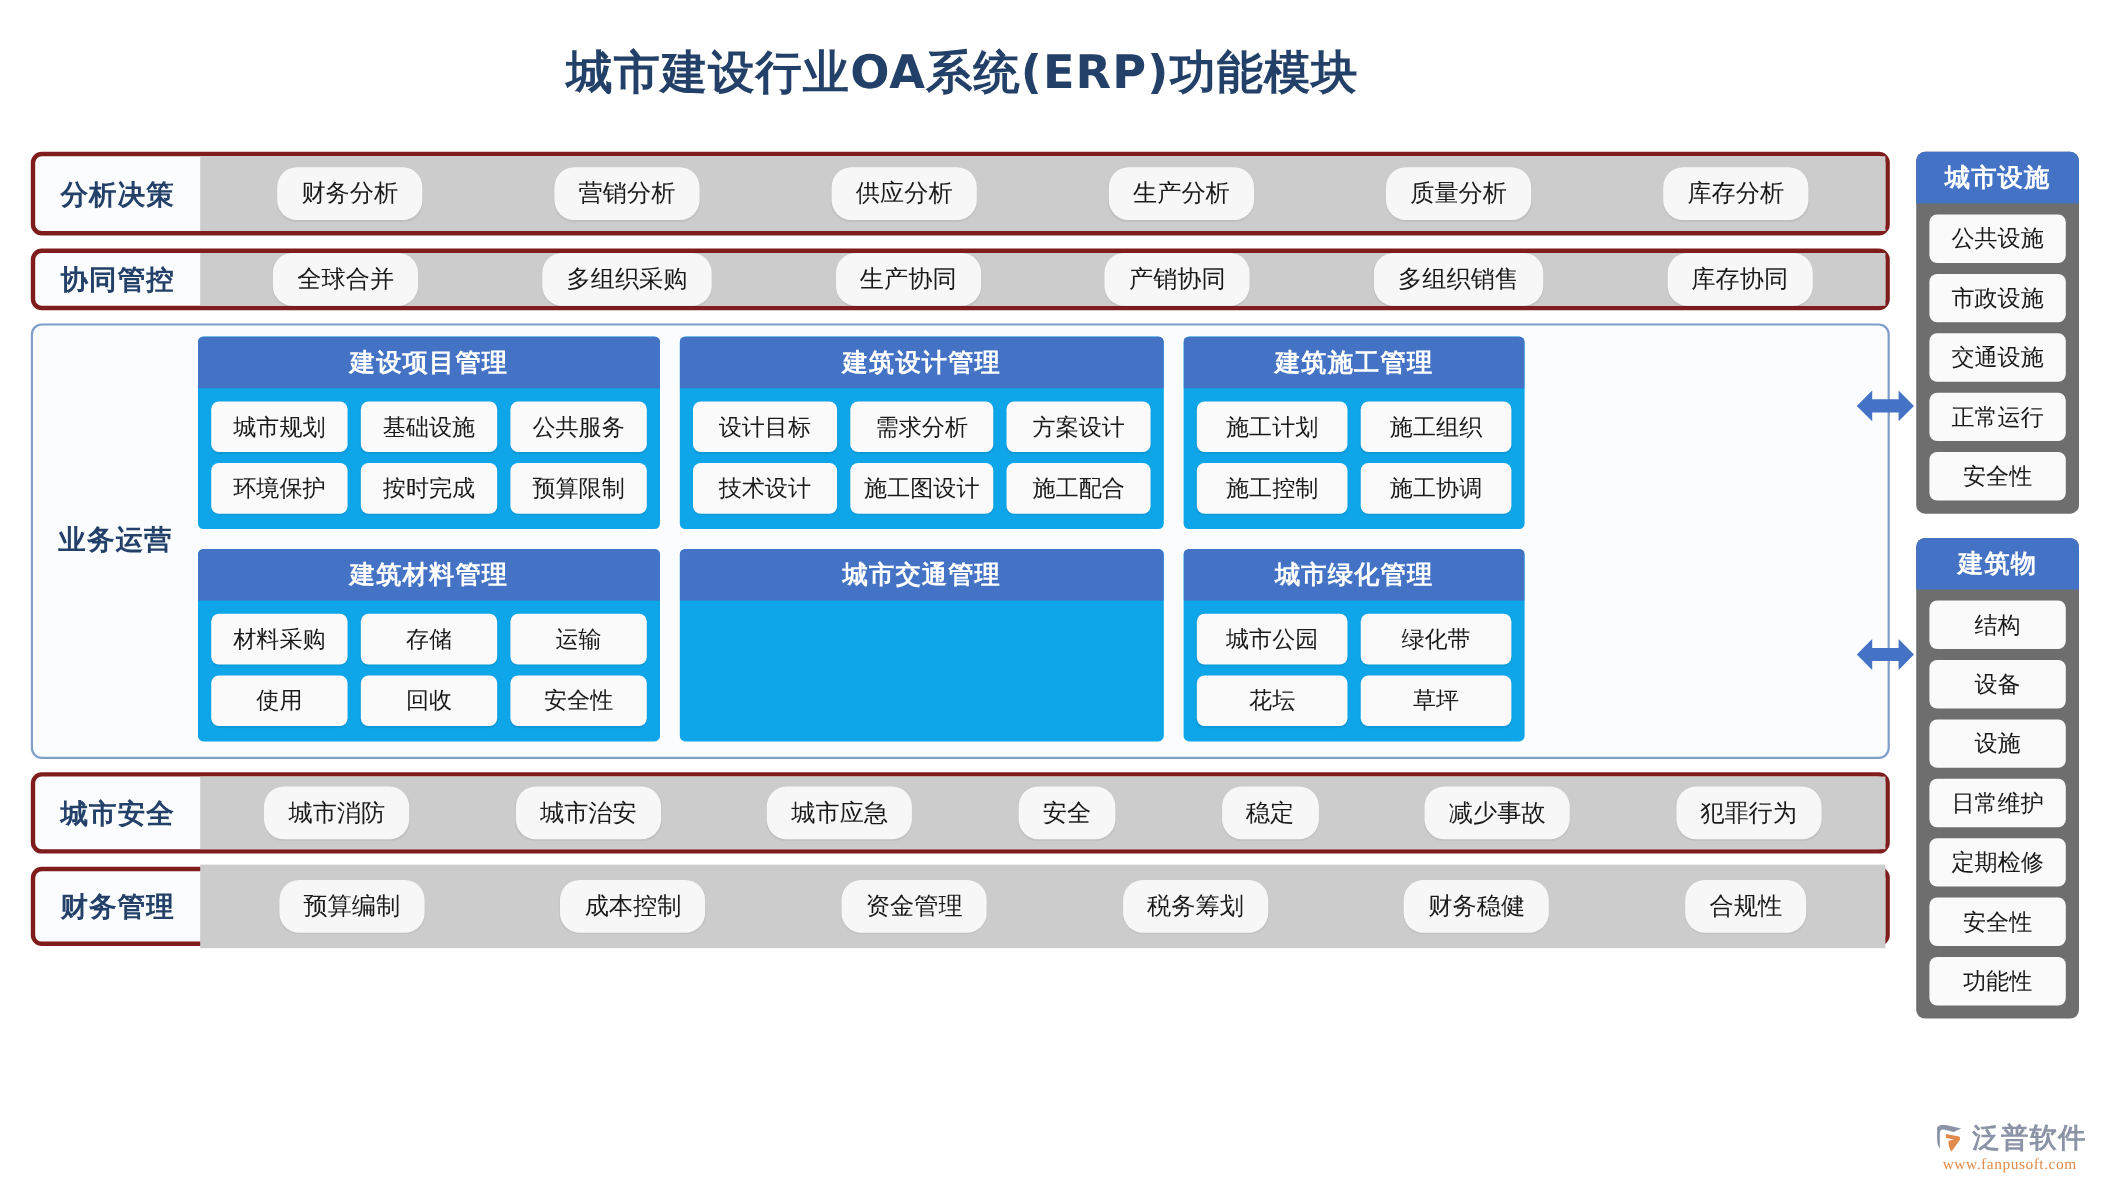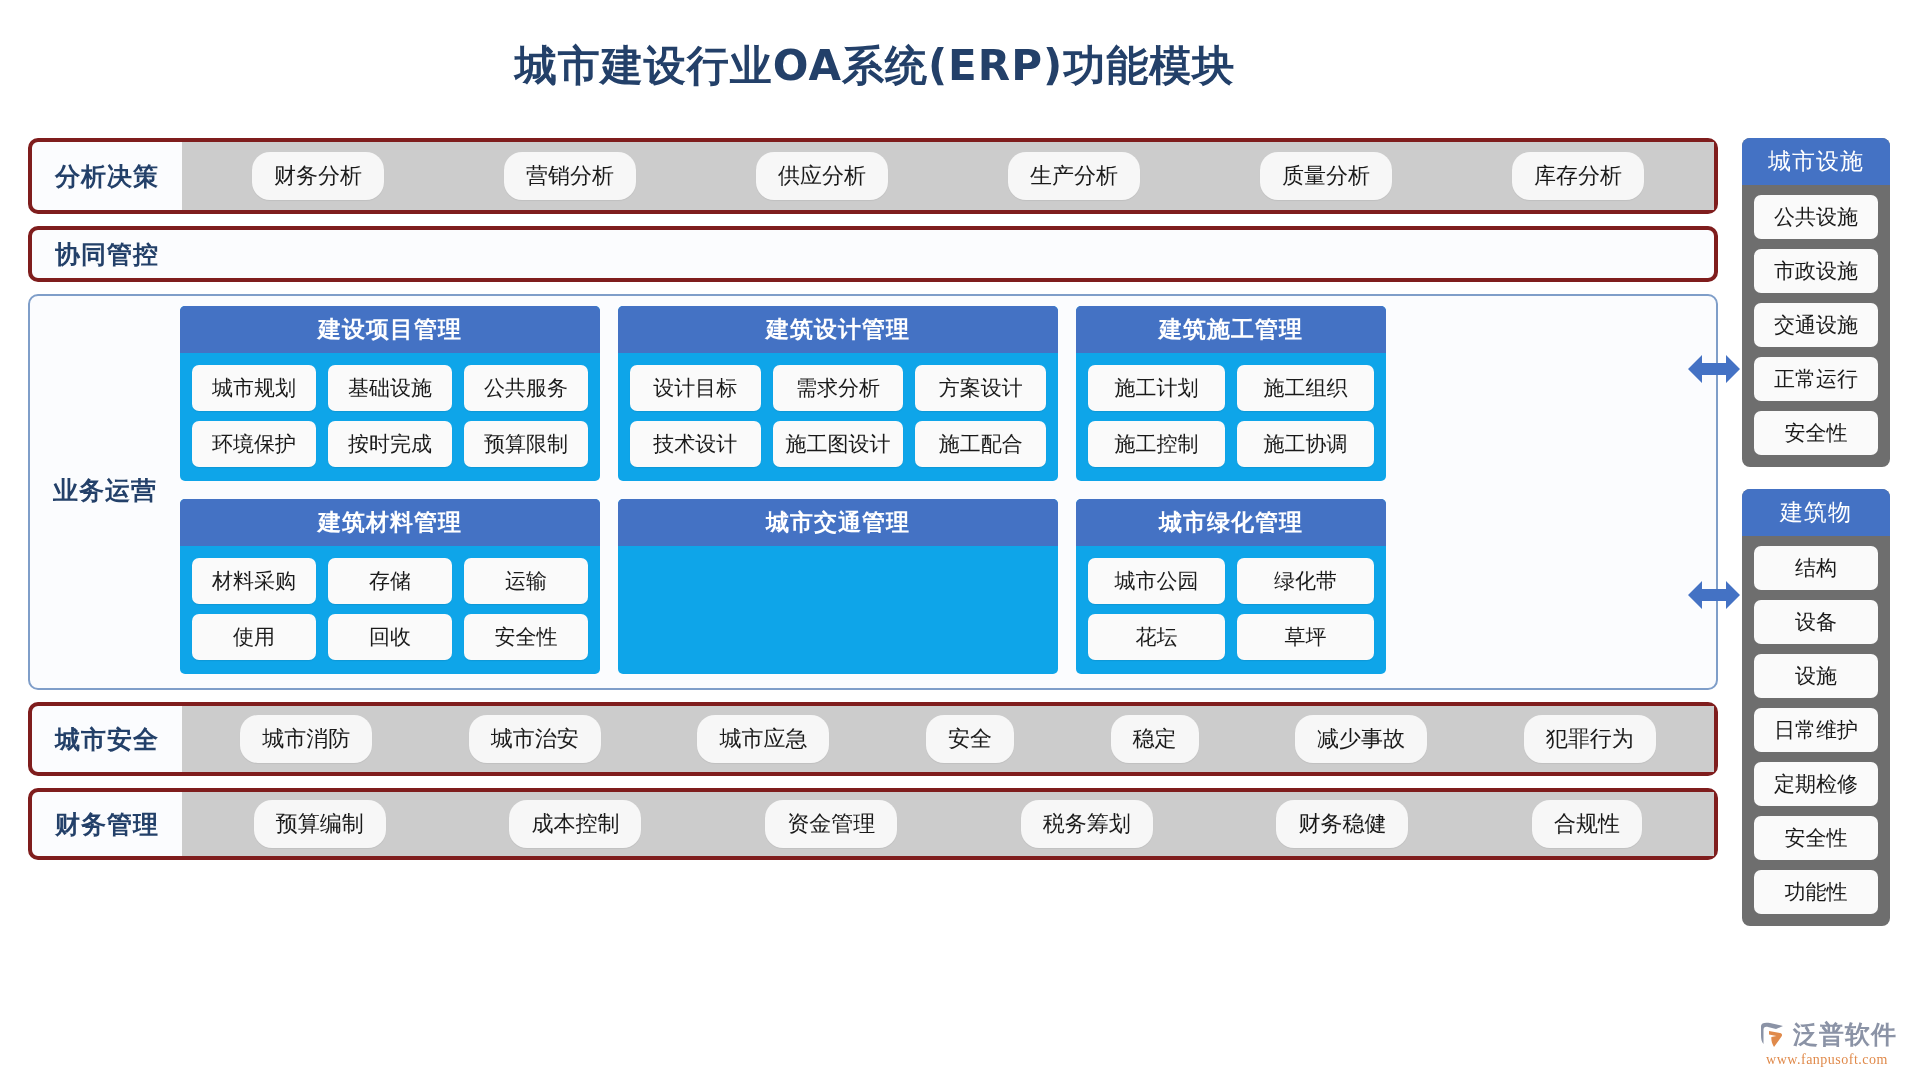--- a/index.html
+++ b/index.html
@@ -125,21 +125,21 @@
   }
   .panel{
     background:#6e6e6e;
     border-radius:8px;
     padding:0 0 12px 0;
     margin-bottom:22px;
   }
   .panel-head{
     background:#4472c4;
     color:#fff;
-    font-size:23px;font-weight:normal;
+    font-size:23px;font-weight:bold;
     text-align:center;
     padding:8px 2px;
     border-radius:8px 8px 0 0;
     font-family:"DejaVu Sans","Liberation Sans",sans-serif;
     letter-spacing:1px;
   }
   .panel-list{padding:10px 12px 0 12px;display:flex;flex-direction:column;gap:10px;}
   .panel-item{
     background:#fafafa;
     border-radius:7px;
@@ -193,20 +193,28 @@
         <div class="chip">营销分析</div>
         <div class="chip">供应分析</div>
         <div class="chip">生产分析</div>
         <div class="chip">质量分析</div>
         <div class="chip">库存分析</div>
       </div>
     </div>
 
     <div class="section" style="height:56px;">
       <div class="section-label">协同管控</div>
+      <div class="chip-strip">
+        <div class="chip">全球合并</div>
+        <div class="chip">多组织采购</div>
+        <div class="chip">生产协同</div>
+        <div class="chip">产销协同</div>
+        <div class="chip">多组织销售</div>
+        <div class="chip">库存协同</div>
+      </div>
     </div>
 
     <div class="ops">
       <div class="ops-label">业务运营</div>
       <div class="ops-grid">
 
         <div class="card">
           <div class="card-head">建设项目管理</div>
           <div class="card-body">
             <div class="card-row three">
@@ -295,21 +303,21 @@
         <div class="chip">城市消防</div>
         <div class="chip">城市治安</div>
         <div class="chip">城市应急</div>
         <div class="chip">安全</div>
         <div class="chip">稳定</div>
         <div class="chip">减少事故</div>
         <div class="chip">犯罪行为</div>
       </div>
     </div>
 
-    <div class="section" style="height:72px;">
+    <div class="section" style="height:72px;align-items:center;">
       <div class="section-label">财务管理</div>
       <div class="chip-strip">
         <div class="chip">预算编制</div>
         <div class="chip">成本控制</div>
         <div class="chip">资金管理</div>
         <div class="chip">税务筹划</div>
         <div class="chip">财务稳健</div>
         <div class="chip">合规性</div>
       </div>
     </div>

